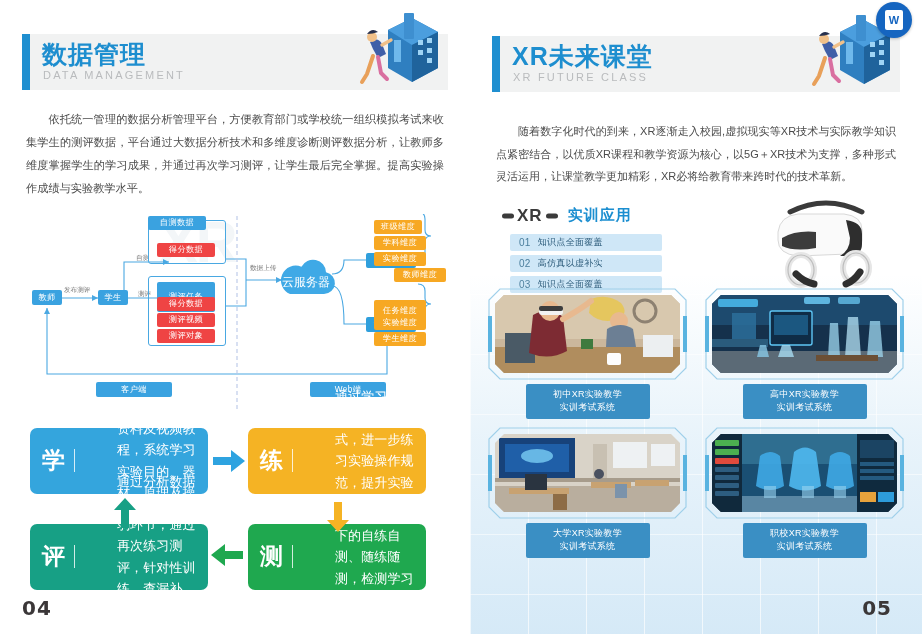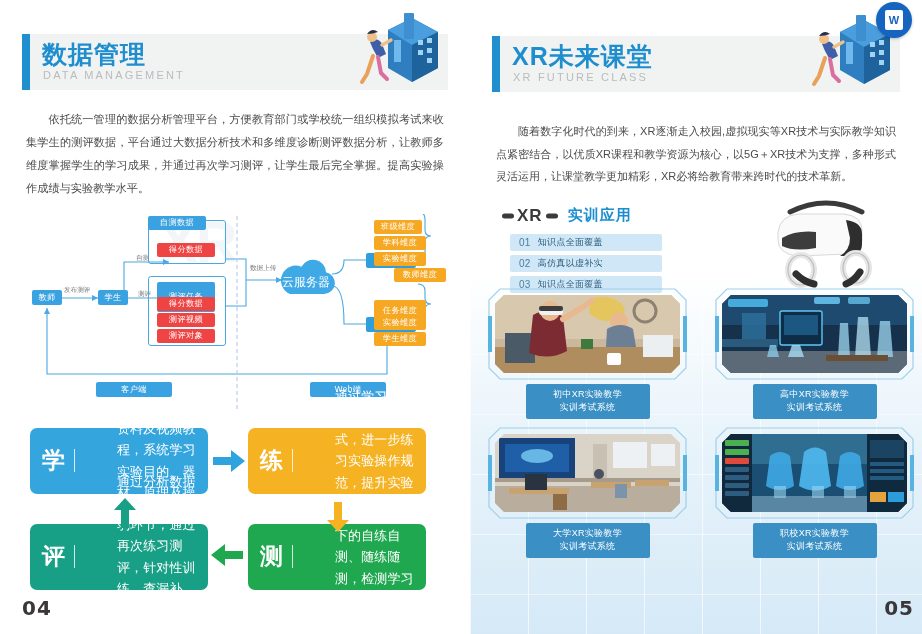--- a/index.html
+++ b/index.html
@@ -130,21 +130,21 @@
     height: 17px; margin-bottom: 4px; border-radius: 2px;
     background:#cfe7f7; display:flex; align-items:center; padding-left:9px;
     font-size:9px; color:#2a5a79; letter-spacing:.3px;
   }
   .xr-item .num { color:#4a7e9d; margin-right:7px; font-size:10px; }
 
   .headset { position:absolute; right:8px; top:186px; width:176px; height:104px; }
 
   
   .photos { position:absolute; left:18px; top:288px; width:416px; }
-  .prow { display:flex; gap:28px; margin-bottom:8px; }
+  .prow { display:flex; gap:18px; margin-bottom:8px; }
   .pcell { width:199px; }
   .frame {
     position:relative; width:199px; height:92px; padding:7px;
   }
   .frame .deco { position:absolute; inset:0; }
   .photo {
     position:relative; width:100%; height:100%; overflow:hidden;
     clip-path: polygon(9px 0, calc(100% - 9px) 0, 100% 9px, 100% calc(100% - 9px),
                        calc(100% - 9px) 100%, 9px 100%, 0 calc(100% - 9px), 0 9px);
   }
@@ -153,21 +153,21 @@
     margin: 4px auto 0 auto; width: 124px; padding: 4px 0 5px 0; border-radius:2px;
     background:#3a8fc4; color:#fff; text-align:center; font-size:9px; line-height:1.45;
     letter-spacing:.3px;
   }
 
   .pagenum {
     position:absolute; bottom:14px; font-size:20px; font-weight:bold;
     color:#3b3738; letter-spacing:1px; font-family:"DejaVu Sans", sans-serif;
   }
   .pagenum.left  { left:22px; }
-  .pagenum.right { right:8px; }
+  .pagenum.right { right:30px; }
 </style>
 </head>
 <body>
 
 <div id="spread">
 
   <div class="page page-left">
 
     <div class="header">
       <div class="hbar"></div>

